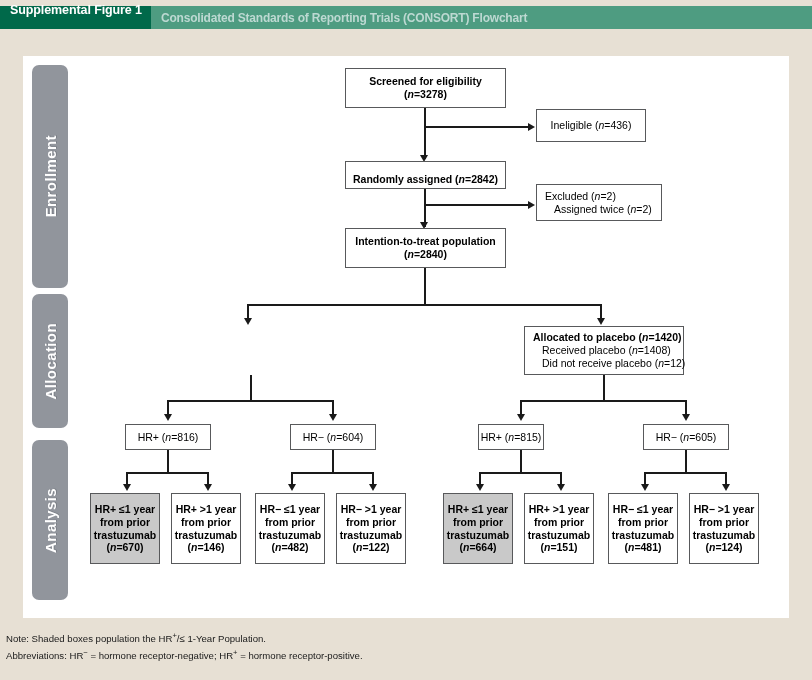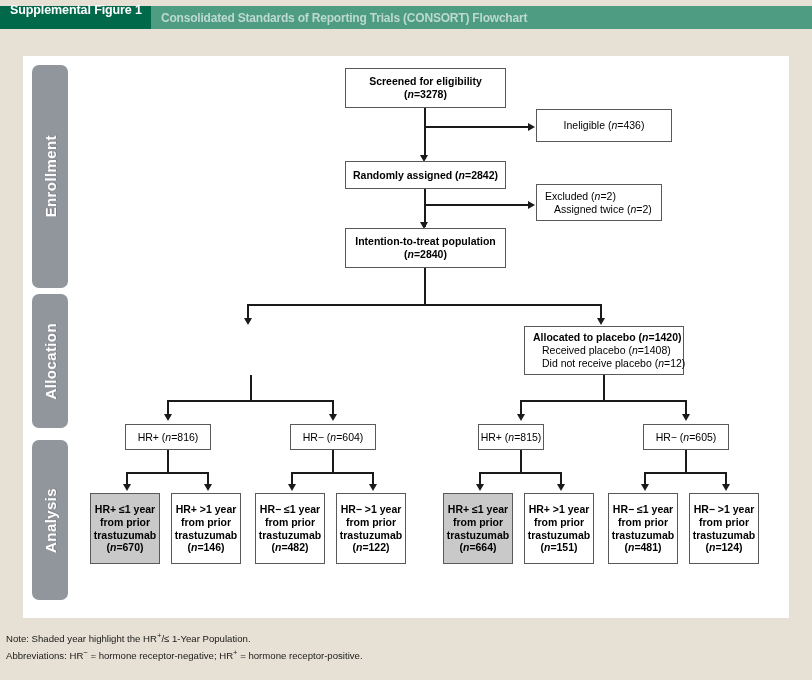--- a/index.html
+++ b/index.html
@@ -120,25 +120,25 @@
     <div class="ln b">Screened for eligibility</div>
     <div class="ln b">(<i class="n">n</i>=3278)</div>
   </div>
 
   <div class="vline" style="left:401px;top:52px;height:51px;"></div>
   <div class="arrow-d" style="left:397px;top:99px;"></div>
 
   <div class="hline" style="left:401px;top:70px;width:106px;"></div>
   <div class="arrow-r" style="left:505px;top:66.5px;"></div>
 
-  <div class="box" style="left:513px;top:53px;width:136px;height:33px;">
+  <div class="box" style="left:513px;top:53px;width:110px;height:33px;">
     <div class="ln">Ineligible (<i class="n">n</i>=436)</div>
   </div>
 
-  <div class="box" style="left:322px;top:105px;width:161px;height:28px;">
+  <div class="box" style="left:322px;top:105px;width:161px;height:28px;justify-content:flex-end;">
     <div class="ln b">Randomly assigned (<i class="n">n</i>=2842)</div>
   </div>
 
   <div class="vline" style="left:401px;top:133px;height:38px;"></div>
   <div class="arrow-d" style="left:397px;top:166px;"></div>
 
   <div class="hline" style="left:401px;top:148px;width:106px;"></div>
   <div class="arrow-r" style="left:505px;top:144.5px;"></div>
 
   <div class="box leftal" style="left:513px;top:128px;width:126px;height:37px;">
@@ -266,18 +266,18 @@
     <div class="ln b">HR− &gt;1 year</div>
     <div class="ln b">from prior</div>
     <div class="ln b">trastuzumab</div>
     <div class="ln b">(<i class="n">n</i>=124)</div>
   </div>
 
 </div>
 
 <div id="notes">
   <div>
-    <span>Note: Shaded year highlight the HR</span><sup>+</sup><span>/≤ 1-Year Population.</span>
+    <span>Note: Shaded boxes population the HR</span><sup>+</sup><span>/≤ 1-Year Population.</span>
   </div>
   <div>
     <span>Abbreviations: HR</span><sup>−</sup><span> = hormone receptor-negative; HR</span><sup>+</sup><span> = hormone receptor-positive.</span>
   </div>
 </div>
 
 </body></html>

